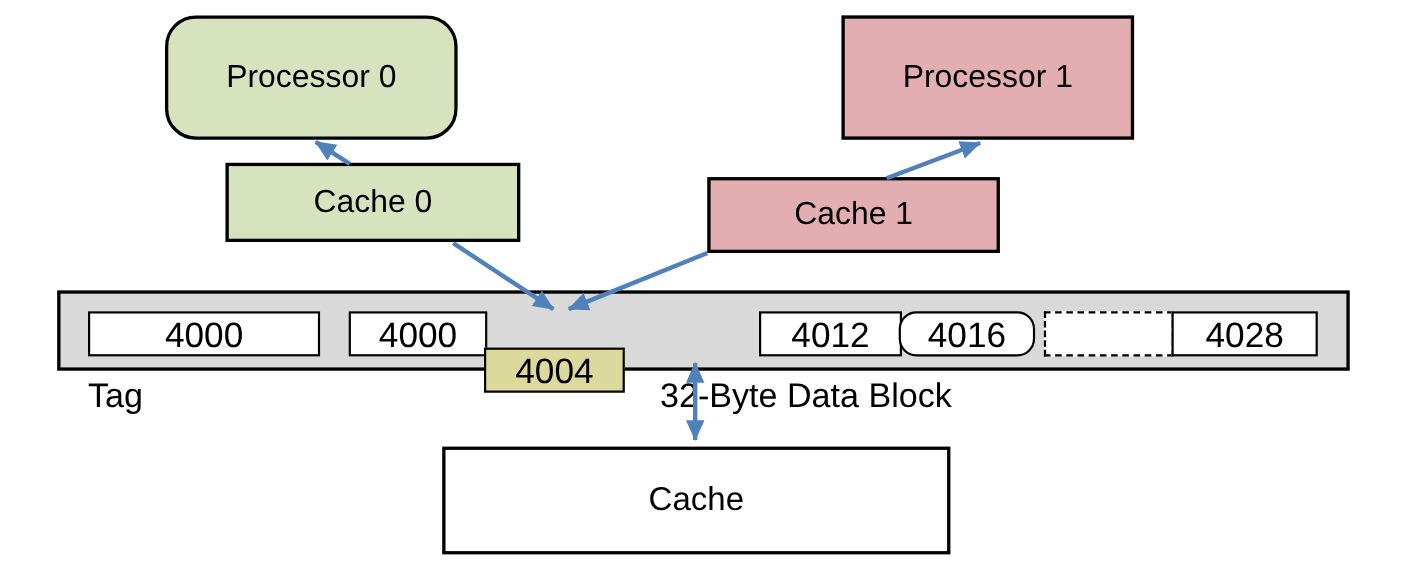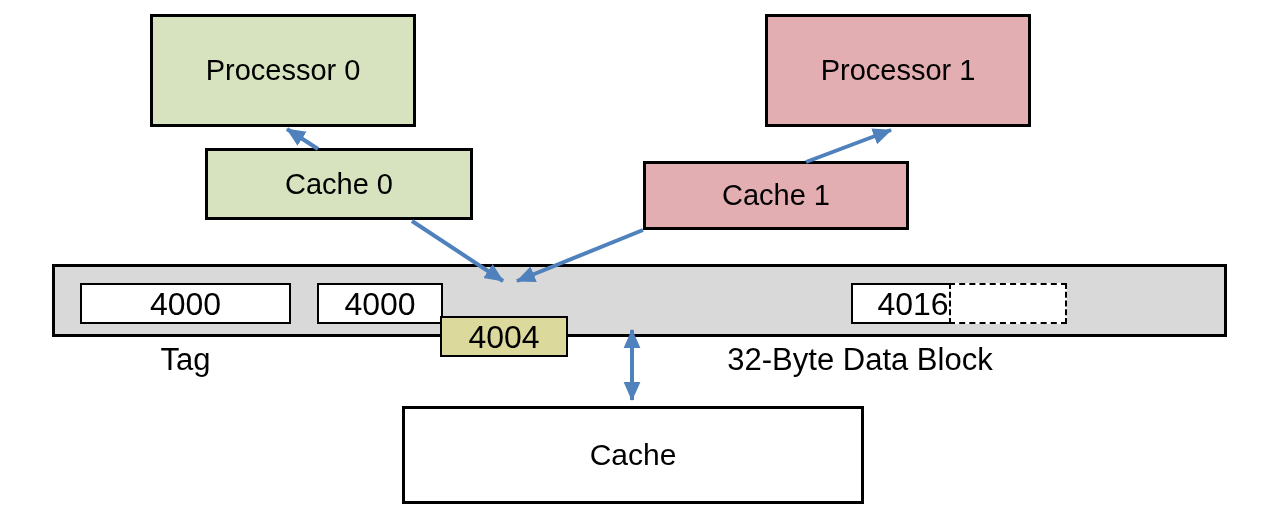--- a/index.html
+++ b/index.html
@@ -21,21 +21,21 @@
     border: 3px solid #000;
     box-sizing: border-box;
     display: flex;
     align-items: center;
     justify-content: center;
     font-size: 29px;
     line-height: 1;
   }
   .green  { background: var(--color-green); }
   .pink   { background: var(--color-pink); }
-  .proc0  { left: 150px; top: 14px;  width: 266px; height: 113px; }
+  .proc0  { left: 150px; top: 14px;  width: 266px; height: 113px; border-radius: 28px; }
   .cache0 { left: 205px; top: 148px; width: 268px; height: 72px;  }
   .proc1  { left: 765px; top: 14px;  width: 266px; height: 113px; }
   .cache1 { left: 643px; top: 161px; width: 266px; height: 69px;  }
   .memory {
     left: 402px; top: 406px; width: 462px; height: 98px;
     background: #ffffff; font-size: 30px;
   }
   .bar {
     position: absolute;
     left: 52px; top: 264px; width: 1175px; height: 73px;
@@ -56,29 +56,28 @@
     font-size: 32px;
     line-height: 1;
   }
   .cell.highlight { background: var(--color-highlight); margin-top: 33px; }
   .cell.dashed    { border-style: dashed; background: #ffffff; }
   .tag-cell { left: 80px;  width: 211px; }
   .dc0 { left: 317px;  width: 126px; }
   .dc1 { left: 440px;  width: 128px; }
   .dc2 { left: 565px;  width: 128px; }
   .dc3 { left: 690px;  width: 130px; }
-  .dc4 { left: 851px;  width: 124px; }
+  .dc4 { left: 817px;  width: 124px; border-radius: 16px; }
   .dc5 { left: 949px;  width: 118px; }
   .dc6 { left: 1065px; width: 133px; }
   .caption {
     position: absolute;
     top: 341px;
     font-size: 31px;
     line-height: 1.2;
-    text-align: center;
     white-space: nowrap;
   }
   .tag-caption   { left: 80px;  width: 211px; }
   .block-caption { left: 600px; width: 520px; }
   #arrows {
     position: absolute;
     left: 0; top: 0;
     width: 1280px; height: 520px;
     pointer-events: none;
   }
@@ -99,22 +98,24 @@
   <div class="node pink proc1">Processor 1</div>
   <div class="node pink cache1">Cache 1</div>
   <div class="node memory">Cache</div>
 
   <div class="bar"></div>
 
   <div class="cell tag-cell">4000</div>
 
   <div class="cell dc0">4000</div>
   <div class="cell dc1 highlight">4004</div>
+  <div class="cell dc3">4012</div>
   <div class="cell dc4">4016</div>
   <div class="cell dc5 dashed"></div>
+  <div class="cell dc6">4028</div>
 
   <div class="caption tag-caption">Tag</div>
   <div class="caption block-caption">32-Byte Data Block</div>
 
   <svg id="arrows" viewBox="0 0 1280 520" xmlns="http://www.w3.org/2000/svg">
     <defs>
       <marker id="ah" viewBox="0 0 10 10" refX="9" refY="5" markerWidth="5" markerHeight="5" orient="auto-start-reverse">
         <path class="arrowhead" d="M 0 0.8 L 9.5 5 L 0 9.2 z"></path>
       </marker>
     </defs>

